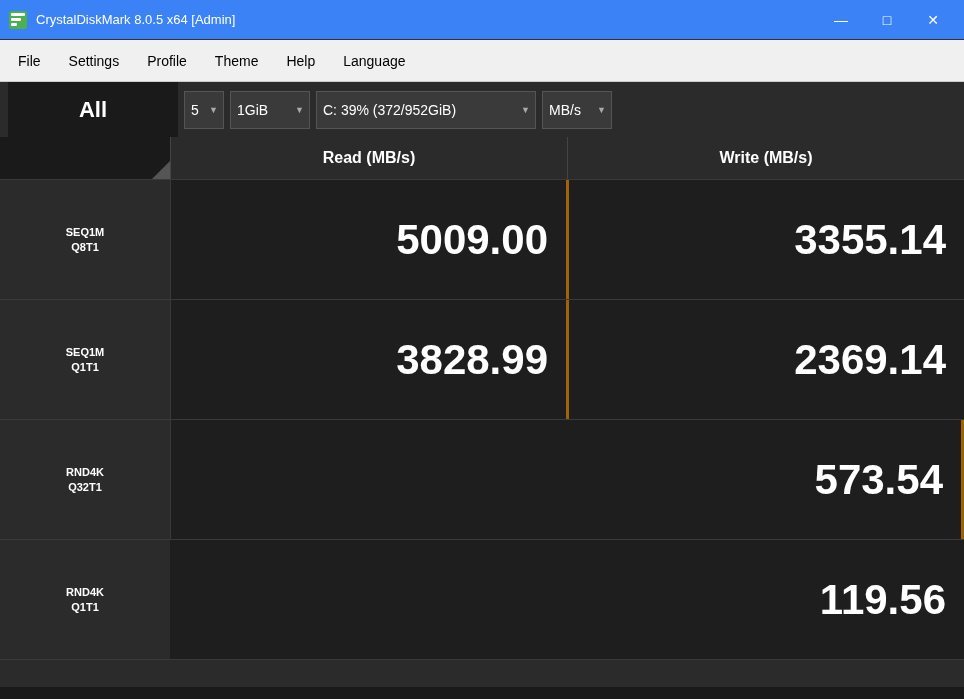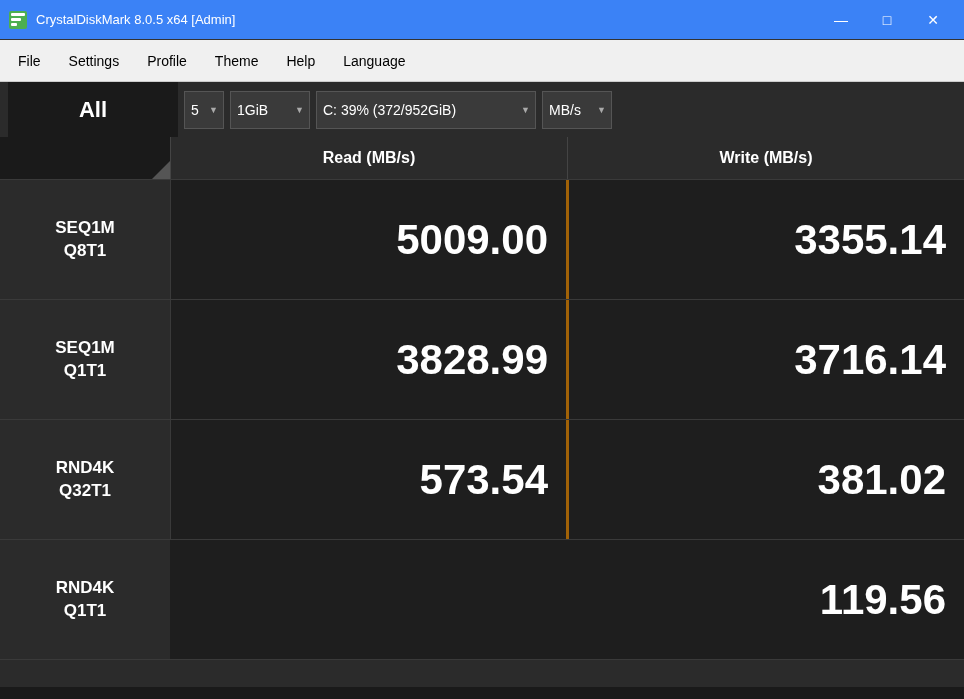--- a/index.html
+++ b/index.html
@@ -169,21 +169,21 @@
       height: 120px;
       border-top: 1px solid #3a3a3a;
     }
     .row-label {
       width: 170px;
       background: #2b2b2b;
       display: flex;
       align-items: center;
       justify-content: center;
       color: #ffffff;
-      font-size: 17px;
+      font-size: 11px;
       font-weight: bold;
       flex-shrink: 0;
       text-align: center;
       line-height: 1.3;
     }
     .row-read {
       flex: 1;
       background: #1e1e1e;
       display: flex;
       align-items: center;
@@ -304,27 +304,26 @@
 
   <div class="data-row">
     <div class="row-label">SEQ1M<br>Q8T1</div>
     <div class="row-read">5009.00</div>
     <div class="row-write">3355.14</div>
   </div>
 
   <div class="data-row">
     <div class="row-label">SEQ1M<br>Q1T1</div>
     <div class="row-read">3828.99</div>
-    <div class="row-write">3716.14</div>
+    <div class="row-write">2369.14</div>
   </div>
 
   <div class="data-row">
     <div class="row-label">RND4K<br>Q32T1</div>
     <div class="row-read">573.54</div>
-    <div class="row-write">381.02</div>
   </div>
 
   <div class="data-row">
     <div class="row-label">RND4K<br>Q1T1</div>
     <div class="row-write">119.56</div>
   </div>
 
 </div>
 
 <div class="bottom-bar"></div>

